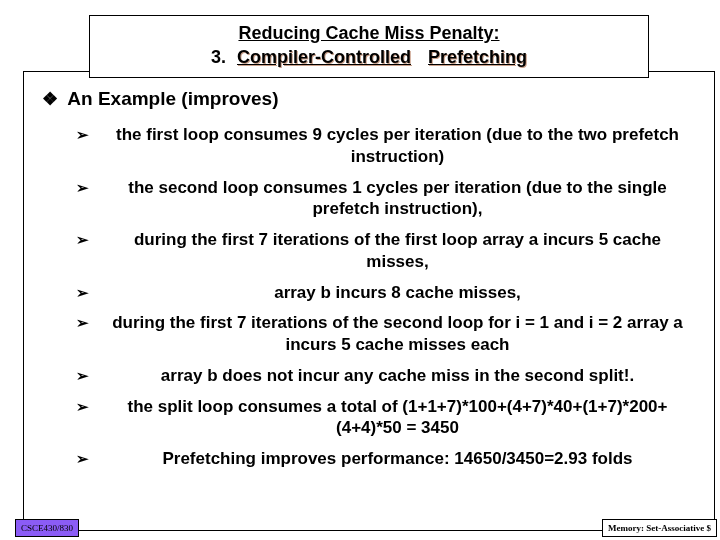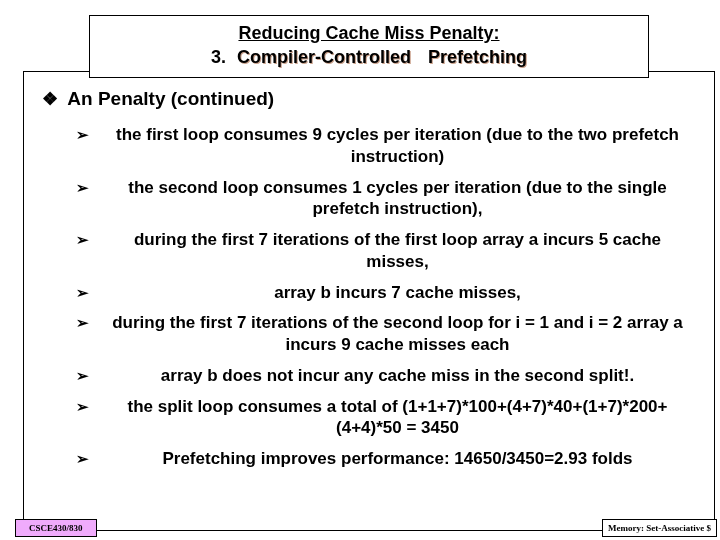--- a/index.html
+++ b/index.html
@@ -29,20 +29,21 @@
     color: #000;
   }
   .title-line2 {
     font-size: 18px;
     font-weight: bold;
     color: #000;
   }
   .title-shadow {
     color: #000;
     text-shadow: 1px 1px 0 #c9a08a;
+    text-decoration: underline;
   }
   .content-box {
     position: absolute;
     top: 62px;
     left: 14px;
     width: 692px;
     height: 460px;
     border: 1px solid #000;
     background: #fff;
     padding: 10px 12px 8px 12px;
@@ -79,25 +80,25 @@
   .li .txt {
     flex: 1 1 auto;
     text-align: center;
   }
   .footer-left {
     position: absolute;
     left: 6px;
     bottom: 6px;
     border: 1px solid #000;
     font-size: 9px;
-    font-weight: bold;
-    padding: 3px 13px;
+    font-weight: normal;
+    padding: 3px 5px;
     font-family: "Times New Roman", serif;
     color: #000;
-    background: #f0abfc;
+    background: #8b5cf6;
     z-index: 3;
   }
   .footer-right {
     position: absolute;
     right: 6px;
     bottom: 6px;
     border: 1px solid #000;
     font-size: 9px;
     font-weight: bold;
     padding: 3px 5px;
@@ -113,42 +114,42 @@
 <div class="title-box">
   <div class="title-line1">Reducing Cache Miss Penalty:</div>
   <div class="title-line2">
     <span>3. </span><span class="title-shadow">Compiler-Controlled</span><span> </span><span class="title-shadow">Prefetching</span>
   </div>
 </div>
 
 <div class="content-box">
   <div class="section-head">
     <span class="diamond">❖</span>
-    <span>An Penalty (continued)</span>
+    <span>An Example (improves)</span>
   </div>
   <div class="list">
     <div class="li">
       <span class="arrow">➢</span>
       <span class="txt">the first loop consumes 9 cycles per iteration (due to the two prefetch instruction)</span>
     </div>
     <div class="li">
       <span class="arrow">➢</span>
       <span class="txt"> the second loop consumes 1 cycles per iteration (due to the single prefetch instruction),</span>
     </div>
     <div class="li">
       <span class="arrow">➢</span>
       <span class="txt">during the first 7 iterations of the first loop array a incurs 5 cache misses,</span>
     </div>
     <div class="li">
       <span class="arrow">➢</span>
-      <span class="txt"> array b incurs 7 cache misses,</span>
+      <span class="txt"> array b incurs 8 cache misses,</span>
     </div>
     <div class="li">
       <span class="arrow">➢</span>
-      <span class="txt"> during the first 7 iterations of the second loop for i = 1 and i = 2 array a incurs 9 cache misses each</span>
+      <span class="txt"> during the first 7 iterations of the second loop for i = 1 and i = 2 array a incurs 5 cache misses each</span>
     </div>
     <div class="li">
       <span class="arrow">➢</span>
       <span class="txt"> array b does not incur any cache miss in the second split!.</span>
     </div>
     <div class="li">
       <span class="arrow">➢</span>
       <span class="txt">the split loop consumes a total of (1+1+7)*100+(4+7)*40+(1+7)*200+(4+4)*50 = 3450</span>
     </div>
     <div class="li">

